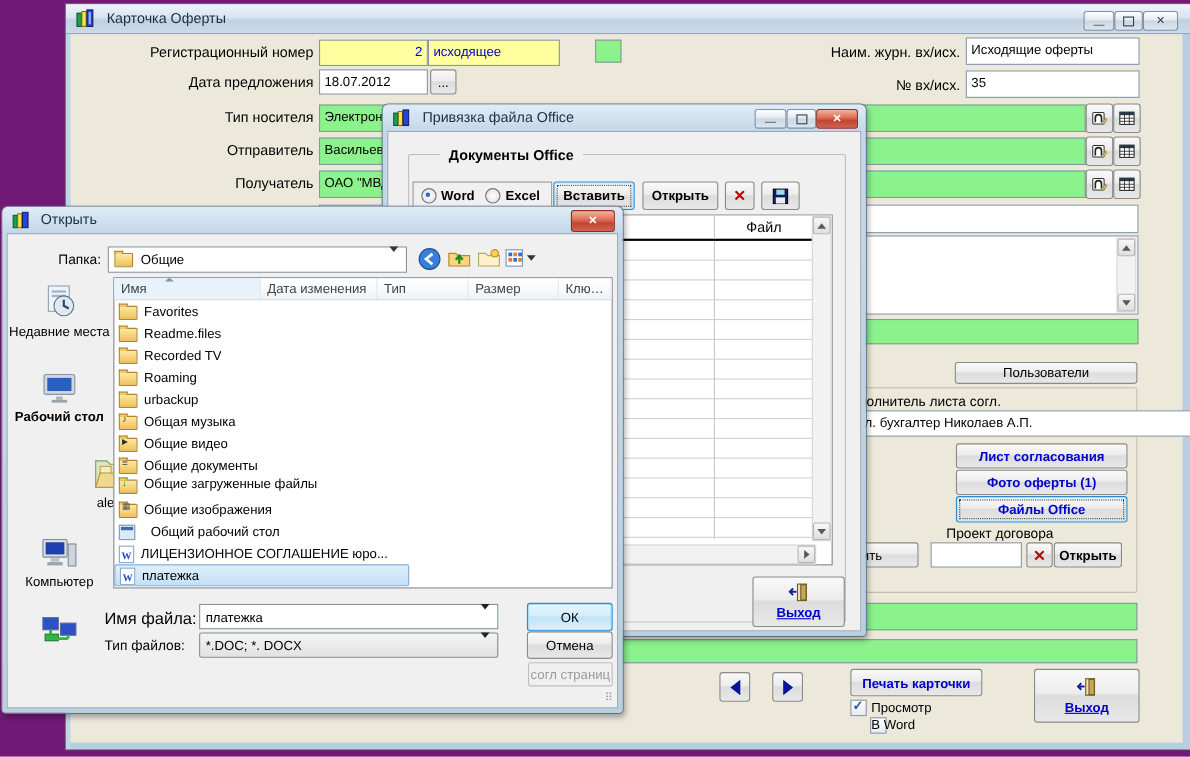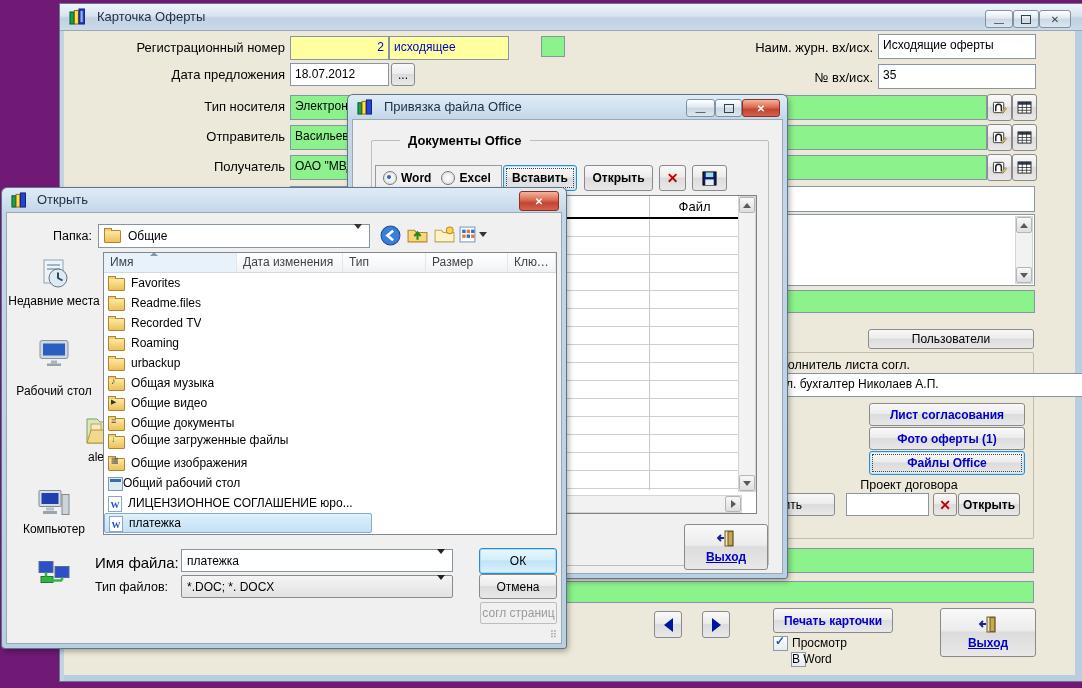--- a/index.html
+++ b/index.html
@@ -364,21 +364,21 @@
         </div>
         <div class="abs" style="left: 0px; top: 82px; width: 92px; text-align: center;">
           <div style="height: 36px; display: flex; align-items: center; justify-content: center;">
             <svg width="34" height="31" viewBox="0 0 34 30">
               <rect x="3" y="3" width="28" height="18" rx="2" fill="#cfd8e0" stroke="#8895a0"></rect>
               <rect x="6" y="6" width="22" height="12" fill="#2b5fbf"></rect>
               <rect x="14" y="23" width="6" height="3" fill="#aab4bc"></rect>
               <rect x="10" y="26" width="14" height="2.5" fill="#98a2aa"></rect>
             </svg>
           </div>
-          <div style="margin-top: 14px; line-height: 14px;">Рабочий стол</div>
+          <div style="margin-top: 2px; line-height: 14px; font-weight: bold;">Рабочий стол</div>
         </div>
         <div class="abs" style="left: 0px; top: 160px; width: 92px; text-align: center; padding-left: 45px;">
           <div style="height: 36px; display: flex; align-items: center; justify-content: center;">
             <svg width="34" height="34" viewBox="0 0 34 34">
               <path d="M5 6 h10 l3 3 h11 v21 h-24z" fill="#d9e7c2" stroke="#7fa05a"></path>
               <rect x="9" y="11" width="10" height="17" fill="#f6ecc4" stroke="#c2a24e"></rect>
               <path d="M5 30 h24 l4 -13 h-24z" fill="#f0d98c" stroke="#b89434"></path>
             </svg>
           </div>
           <div style="margin-top: 2px; line-height: 14px;">alex</div>
@@ -451,21 +451,21 @@
           <div style="height: 20px; display: flex; padding-left: 4px; position: relative;">
             <span class="fi download"></span>
             <span class="clip" style="margin-left: 6px; max-width: 400px;">Общие загруженные файлы</span>
           </div>
           <div style="height: 20px; display: flex; align-items: center; padding-left: 4px; position: relative;">
             <span class="fi images"></span>
             <span class="clip" style="margin-left: 6px; max-width: 400px;">Общие изображения</span>
           </div>
           <div style="height: 20px; display: flex; align-items: center; padding-left: 4px; position: relative;">
             <span class="fd"></span>
-            <span class="clip" style="margin-left: 0; max-width: 400px;">Общий рабочий стол</span>
+            <span class="clip" style="margin-left: 14px; max-width: 400px;">Общий рабочий стол</span>
           </div>
           <div style="height: 20px; display: flex; align-items: center; padding-left: 4px; position: relative;">
             <span class="fw"></span>
             <span class="clip" style="margin-left: 6px; max-width: 400px;">ЛИЦЕНЗИОННОЕ СОГЛАШЕНИЕ юро...</span>
           </div>
           <div class="rowsel" style="height: 20px; display: flex; align-items: center; padding-left: 4px; position: relative; width: 268px; box-sizing: border-box;">
             <span class="fw"></span>
             <span class="clip" style="margin-left: 6px; max-width: 400px;">платежка</span>
           </div>
         </div>

